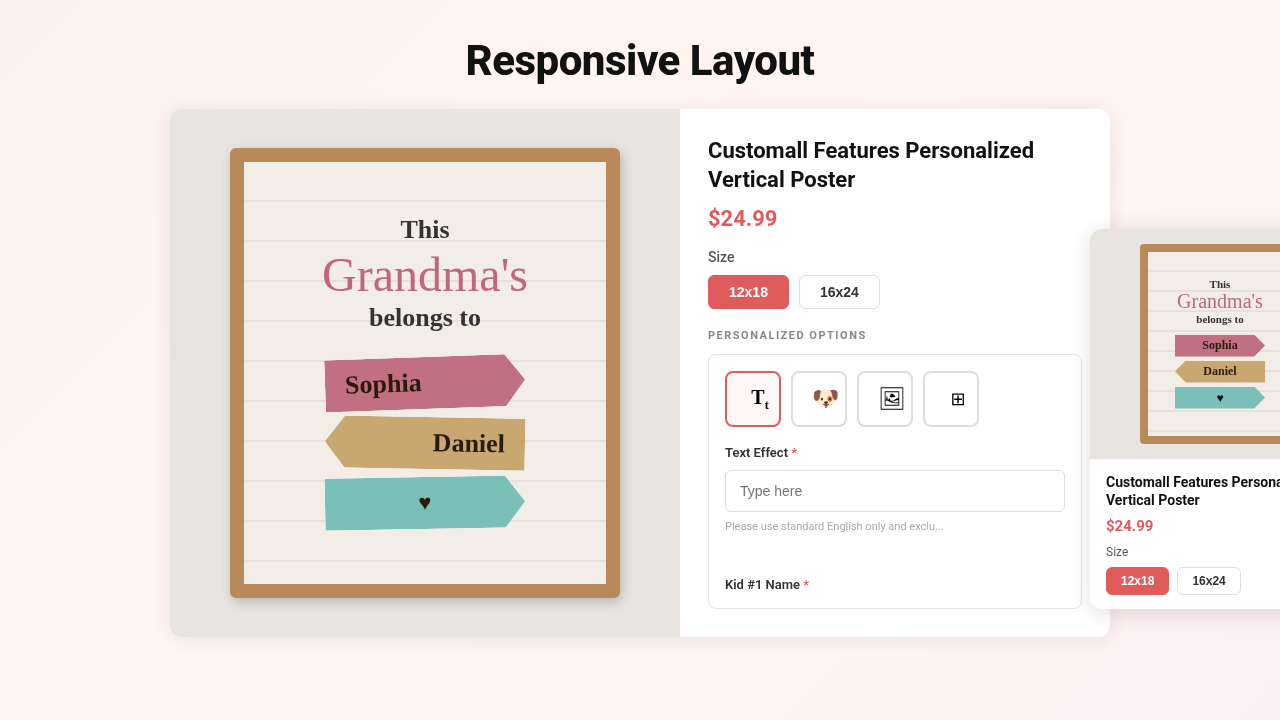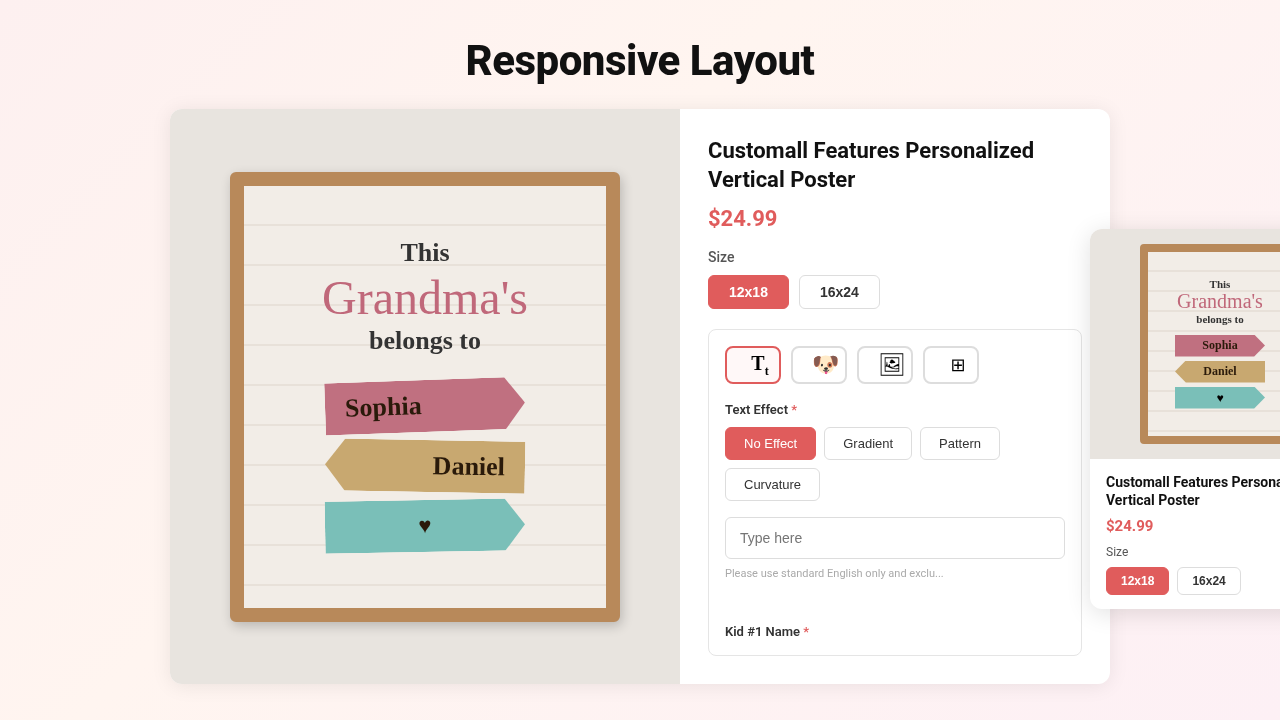--- a/index.html
+++ b/index.html
@@ -248,21 +248,21 @@
     }
 
     .demo-icons {
       display: flex;
       gap: 10px;
       margin-bottom: 18px;
     }
 
     .demo-icon-btn {
       width: 56px;
-      height: 38px;
+      height: 56px;
       border: 2px solid #ddd;
       border-radius: 8px;
       display: flex;
       align-items: center;
       justify-content: center;
       cursor: pointer;
       background: #fff;
       font-size: 22px;
       padding-left: 14px;
     }
@@ -517,46 +517,41 @@
   <div class="product-details">
     <div class="product-title">Customall Features Personalized Vertical Poster</div>
     <div class="product-price">$24.99</div>
 
     <div class="section-label">Size</div>
     <div class="size-options">
       <button class="size-btn active">12x18</button>
       <button class="size-btn">16x24</button>
     </div>
 
+    <div class="personalized-options-label">PERSONALIZED OPTIONS</div>
 
     <div class="options-box">
       <div class="demo-icons">
         <button class="demo-icon-btn active">
           <span style="font-size:20px;font-weight:bold;font-family:serif;">T<sub style="font-size:12px;">t</sub></span>
         </button>
         <button class="demo-icon-btn">
           <span>🐶</span>
         </button>
         <button class="demo-icon-btn">
           <span>🖼</span>
         </button>
         <button class="demo-icon-btn">
           <span style="font-size:18px;">⊞</span>
         </button>
       </div>
 
       <div class="text-effects-label">
         <span>Text Effect</span>
         <span class="required-star">*</span>
-      </div>
-      <div class="effect-buttons">
-        <button class="effect-btn active">No Effect</button>
-        <button class="effect-btn">Gradient</button>
-        <button class="effect-btn">Pattern</button>
-        <button class="effect-btn">Curvature</button>
       </div>
 
       <input class="text-input" type="text" placeholder="Type here" style="">
       <div class="input-hint">Please use standard English only and exclu...</div>
 
       <div class="kid-name-label">
         <span>Kid #1 Name</span>
         <span class="required-star">*</span>
       </div>
     </div>

